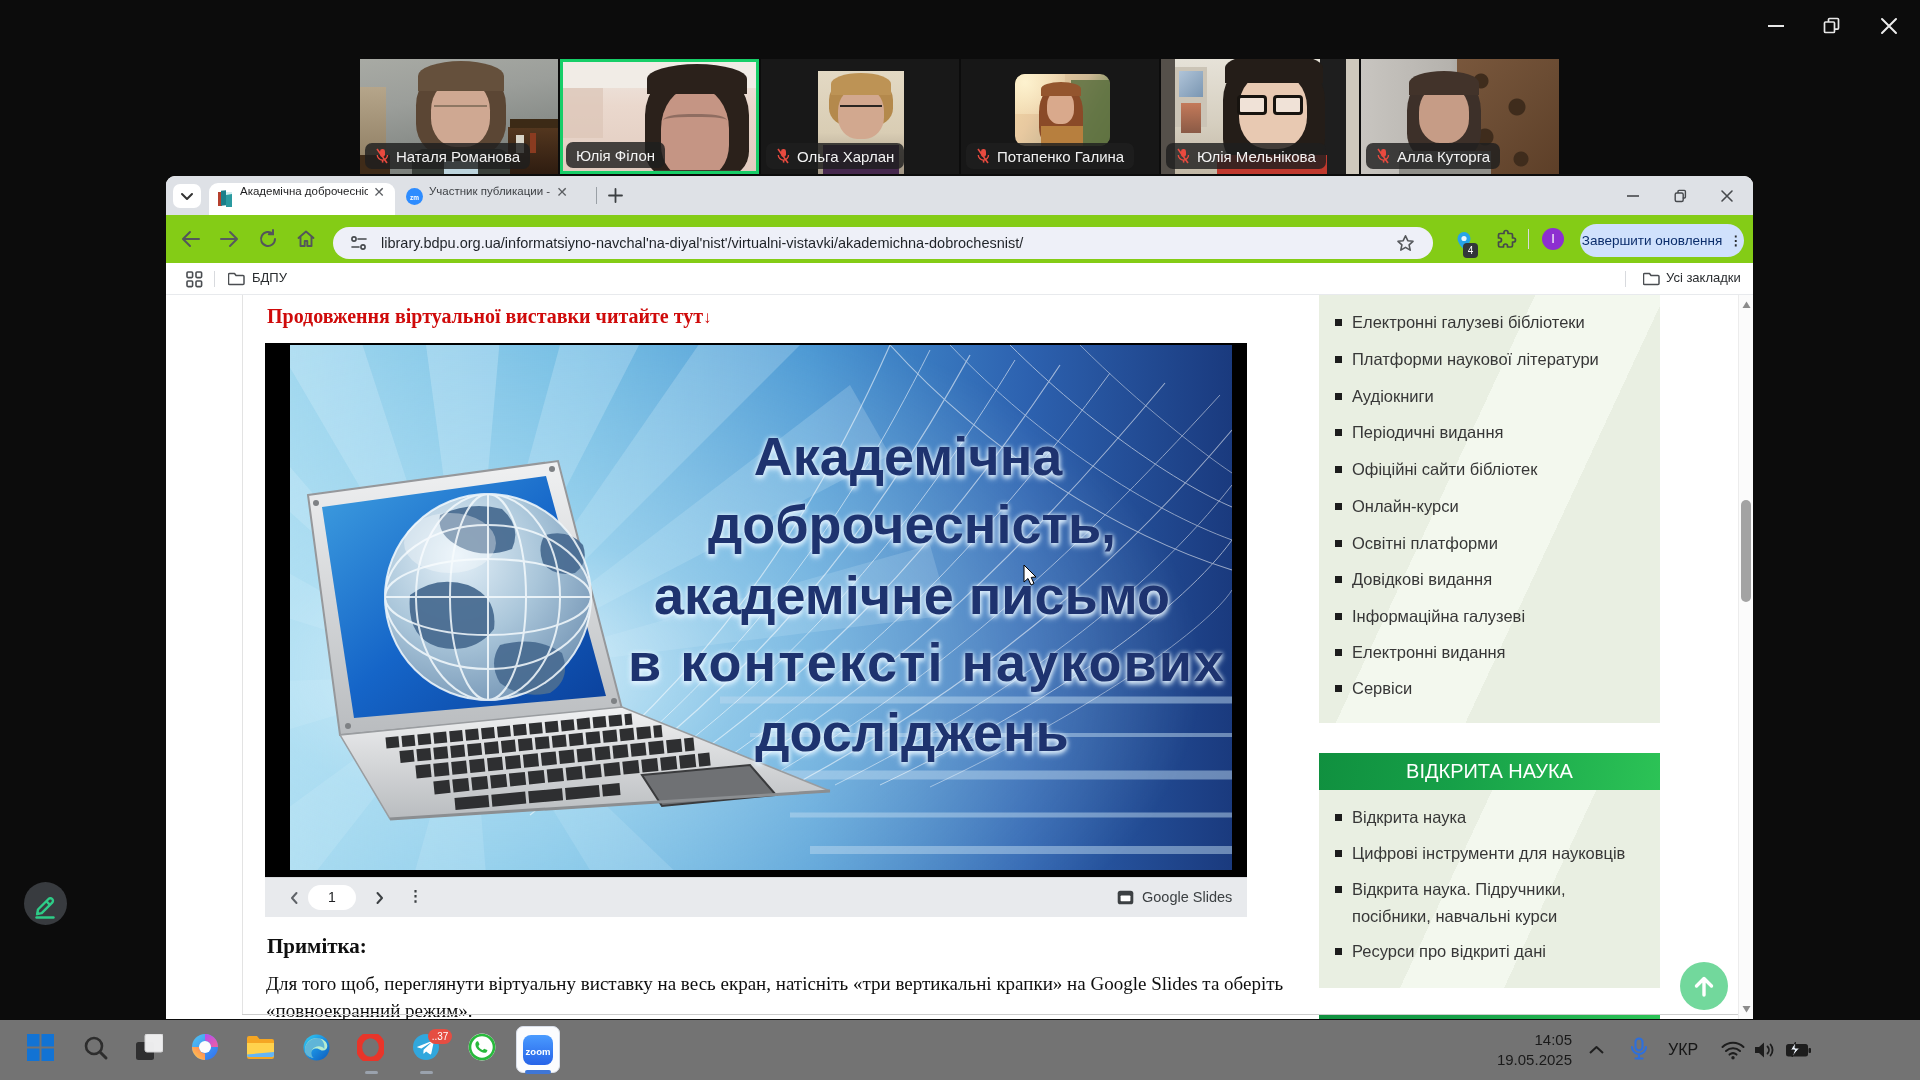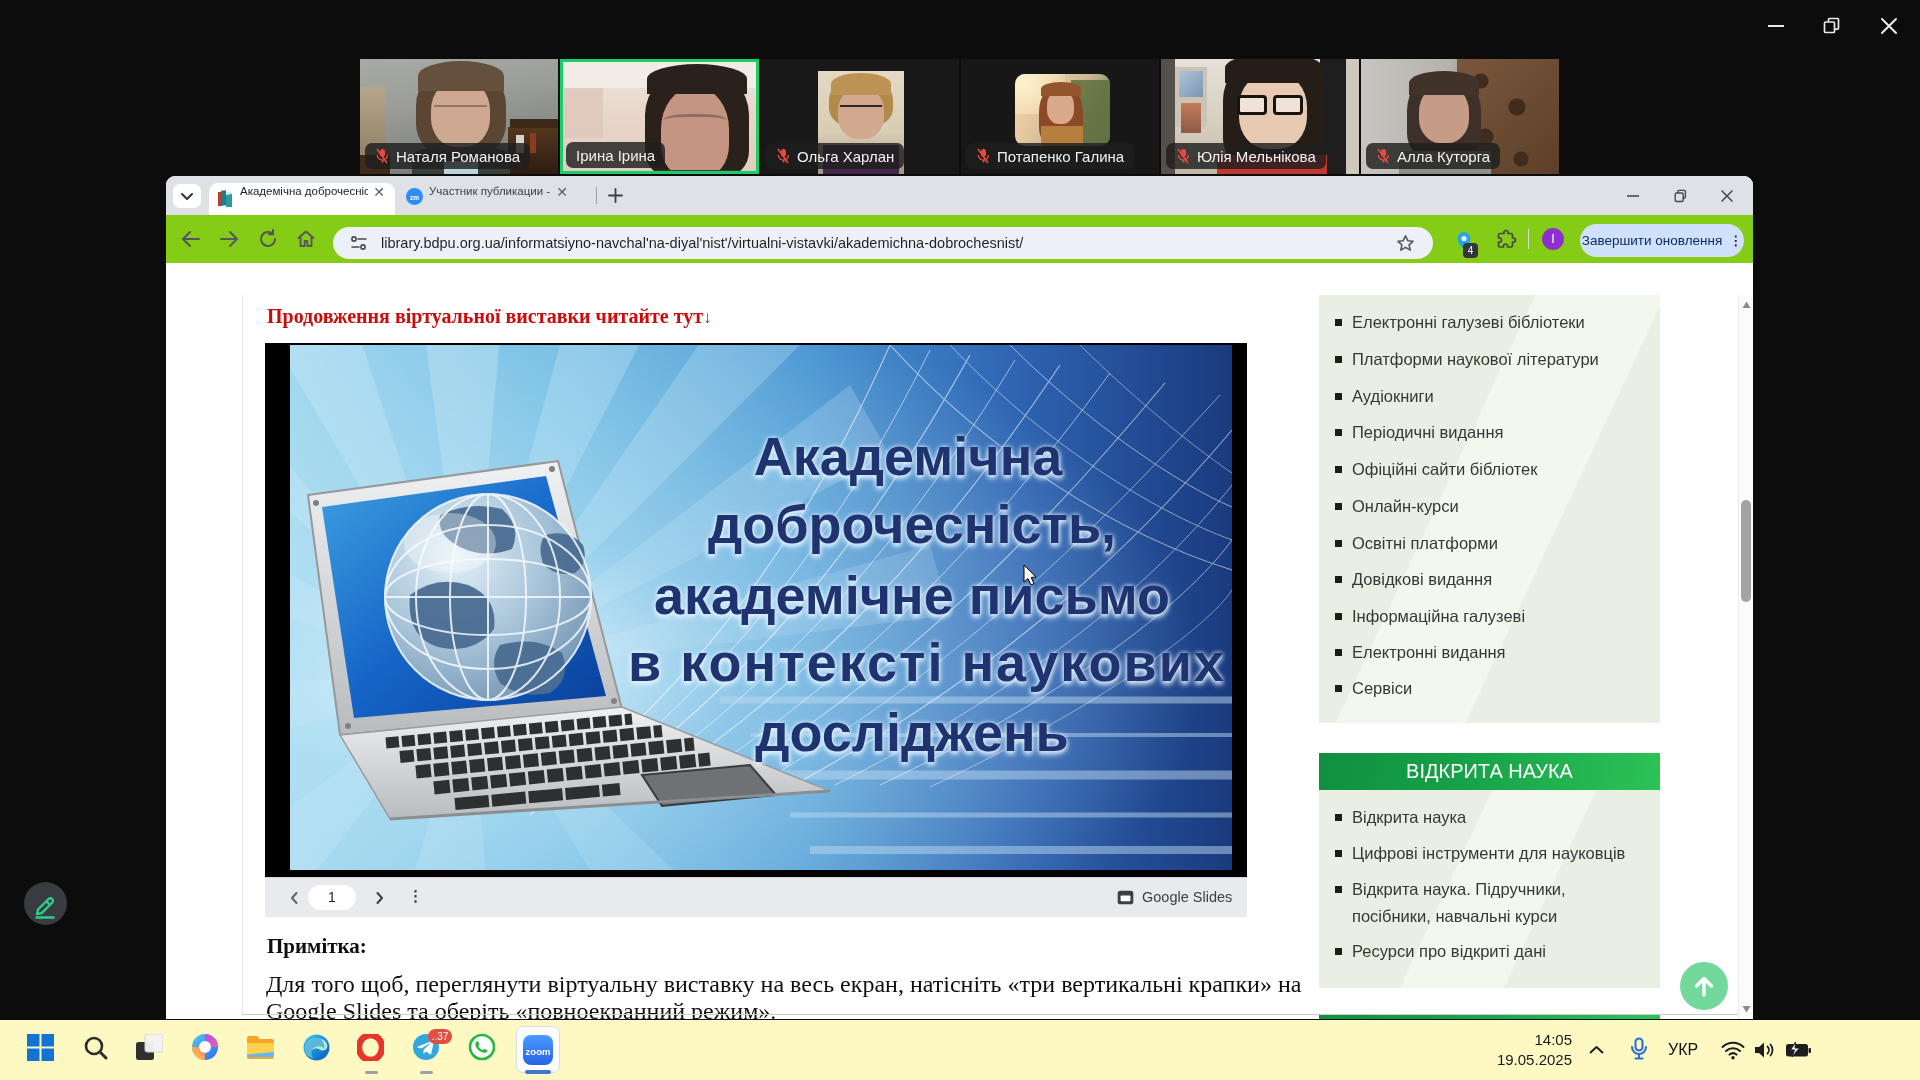--- a/index.html
+++ b/index.html
@@ -23,34 +23,34 @@
 .tabx{position:absolute;top:9px;width:16px;height:16px;color:#5a5d61;font-size:14px;line-height:15px;text-align:center}
 #urlpill{position:absolute;left:167px;top:12px;width:1100px;height:32px;border-radius:16px;background:#eef0f8}
 #updbtn{position:absolute;left:1414px;top:9px;width:164px;height:33px;border-radius:17px;background:#d0e1fc;
 color:#0b2d6b;font-size:13.5px;display:flex;align-items:center;justify-content:center;white-space:nowrap}
 
 #redhead{position:absolute;left:101px;top:10px;font-family:"Liberation Serif",serif;font-weight:bold;
 font-size:20px;color:#cf0a0a}
 #embed{position:absolute;left:99px;top:48px;width:982px;height:534px;background:#000}
 #gsbar{position:absolute;left:99px;top:582px;width:982px;height:40px;background:#e8eaed;border-top:1px solid #d8dadd}
 #note{position:absolute;left:101px;top:639px;font-family:"Liberation Serif",serif;font-size:21px;color:#0f0f0f;font-weight:bold}
-#para{position:absolute;left:100px;top:676px;width:1042px;font-family:"Liberation Serif",serif;font-size:24px;
+#para{position:absolute;left:100px;top:676px;width:1042px;font-family:"Liberation Serif",serif;font-size:19px;
 color:#0f0f0f;line-height:26.5px}
 
 .sidepanel{position:absolute;left:1153px;width:341px;background:linear-gradient(115deg,#e9efe2 0%,#e9efe2 40%,#f3f8ee 40%,#f3f8ee 64%,#e9efe2 64%)}
 .si{position:absolute;left:1186px;font-size:16.5px;color:#373737;white-space:nowrap}
 .sb{position:absolute;left:1169px;width:7px;height:7px;background:#1c1c1c}
 .greenhead{position:absolute;left:1153px;width:341px;height:37px;background:linear-gradient(100deg,#10903f 0%,#16a048 40%,#2cc356 100%);
 color:#fff;font-size:20px;display:flex;align-items:center;justify-content:center}
 #uparrowbtn{position:absolute;left:1514px;top:667px;width:48px;height:48px;border-radius:50%;background:#72d89c}
 
 #sbar{position:absolute;left:1572px;top:0;width:15px;height:724px;background:#fbfbfb;border-left:1px solid #ececec}
 #sthumb{position:absolute;left:2px;top:205px;width:10px;height:102px;background:#a3a3a3;border-radius:5px}
 
-#taskbar{position:absolute;left:0;top:1020px;width:1920px;height:60px;background:#fef9c3}
+#taskbar{position:absolute;left:0;top:1020px;width:1920px;height:60px;background:#737373}
 .tbi{position:absolute}
 #tray{position:absolute;right:28px;top:1030px;color:#1a1a1a;font-size:15px;text-align:right;line-height:20px}
 .hairline{position:absolute;background:#cdcdcd}
 </style></head>
 <body>
 <div id="stage">
 
   <div id="tiles">
 
     <div class="tile" style="left:360px;background:linear-gradient(170deg,#a8aaa4 0%,#9b9e9a 35%,#8b8f8b 60%,#70746f 100%)">
@@ -77,21 +77,21 @@
     </div>
 
     <div class="tile" style="left:560px;width:199px;background:linear-gradient(180deg,#efe8e2 0%,#ead8cd 40%,#e2ccc0 100%);border:3px solid #17ce68">
       <div class="abs" style="left:0;top:0;width:199px;height:26px;background:#f1ece6"></div>
       <div class="abs" style="left:0;top:26px;width:40px;height:50px;background:#dcc4b6;opacity:.7"></div>
       <div class="abs" style="left:82px;top:8px;width:104px;height:107px;background:#2b211b;border-radius:42% 42% 24% 24%"></div>
       <div class="abs" style="left:98px;top:26px;width:68px;height:89px;background:#c59584;border-radius:46% 46% 36% 36%"></div>
       <div class="abs" style="left:84px;top:2px;width:100px;height:30px;background:#2b211b;border-radius:50% 50% 0 0"></div>
       <div class="abs" style="left:100px;top:52px;width:64px;height:16px;border-top:3px solid #5a4640;opacity:.5;border-radius:40%"></div>
       <div class="abs" style="left:92px;top:108px;width:84px;height:7px;background:#43352e"></div>
-      <div class="nameplate" style="left:3px;bottom:3px">Ірина Ірина</div>
+      <div class="nameplate" style="left:3px;bottom:3px">Юлія Філон</div>
     </div>
 
     <div class="tile" style="left:761px;background:#181818">
       <div class="abs" style="left:57px;top:12px;width:86px;height:103px;background:linear-gradient(180deg,#e3d9c4 0%,#d9cdb4 60%,#a09483 100%)"></div>
       <div class="abs" style="left:68px;top:16px;width:64px;height:52px;background:#b4894c;border-radius:48% 48% 36% 36%"></div>
       <div class="abs" style="left:77px;top:28px;width:46px;height:52px;background:#d2a88f;border-radius:46% 46% 42% 42%"></div>
       <div class="abs" style="left:70px;top:14px;width:60px;height:22px;background:#bd9355;border-radius:50% 50% 0 0"></div>
       <div class="abs" style="left:79px;top:46px;width:42px;height:10px;border-top:2.4px solid #2a2622"></div>
       <div class="abs" style="left:62px;top:86px;width:76px;height:29px;background:#46284e"></div>
       <div class="nameplate"><svg class="mic" width="14" height="16" viewBox="0 0 14 16">
@@ -246,20 +246,40 @@
 
       <svg class="abs" style="left:1330px;top:14px" width="21" height="21" viewBox="0 0 21 21">
           <path d="M8 3.5a2 2 0 0 1 4 0v1h3a1.5 1.5 0 0 1 1.5 1.5v3h1a2 2 0 0 1 0 4h-1v3.5A1.5 1.5 0 0 1 15 18h-3.5v-1a2 2 0 0 0-4 0v1H4a1.5 1.5 0 0 1-1.5-1.5V13h1a2 2 0 0 0 0-4h-1V6A1.5 1.5 0 0 1 4 4.5h4z" fill="none" stroke="#45484c" stroke-width="1.7" stroke-linejoin="round"></path>
         </svg>
       <div class="abs" style="left:1362px;top:14px;width:1px;height:20px;background:#d8dade"></div>
 
       <div class="abs" style="left:1376px;top:13px;width:22px;height:22px;border-radius:50%;background:#8d2fd0;color:#fff;font-size:13px;text-align:center;line-height:22px">I</div>
       <div id="updbtn">Завершити оновлення<span style="font-weight:bold;margin-left:7px;color:#262a2e;letter-spacing:0;font-size:13px">⋮</span></div>
     </div>
 
+    <div id="bookbar">
+      <svg class="abs" style="left:20px;top:8px" width="17" height="17" viewBox="0 0 17 17">
+          <g fill="none" stroke="#4a4d51" stroke-width="1.6">
+            <rect x="1" y="1" width="5.6" height="5.6" rx="1"></rect>
+            <rect x="10" y="1" width="5.6" height="5.6" rx="1"></rect>
+            <rect x="1" y="10" width="5.6" height="5.6" rx="1"></rect>
+            <rect x="10" y="10" width="5.6" height="5.6" rx="1"></rect>
+          </g>
+        </svg>
+      <div class="abs" style="left:48px;top:8px;width:1px;height:16px;background:#d8dade"></div>
+      <svg class="abs" style="left:62px;top:8px" width="17" height="15" viewBox="0 0 17 15">
+          <path d="M1.5 2.5h5l1.5 2h7a1 1 0 0 1 1 1v7a1 1 0 0 1-1 1H1.5a1 1 0 0 1-1-1v-9a1 1 0 0 1 1-1z" fill="none" stroke="#4a4d51" stroke-width="1.5" stroke-linejoin="round"></path>
+        </svg>
+      <div class="abs" style="left:86px;top:7px;font-size:13px;color:#292c2f">БДПУ</div>
+      <div class="abs" style="left:1459px;top:8px;width:1px;height:16px;background:#d8dade"></div>
+      <svg class="abs" style="left:1477px;top:8px" width="17" height="15" viewBox="0 0 17 15">
+          <path d="M1.5 2.5h5l1.5 2h7a1 1 0 0 1 1 1v7a1 1 0 0 1-1 1H1.5a1 1 0 0 1-1-1v-9a1 1 0 0 1 1-1z" fill="none" stroke="#4a4d51" stroke-width="1.5" stroke-linejoin="round"></path>
+        </svg>
+      <div class="abs" style="left:1500px;top:7px;font-size:13px;color:#292c2f">Усі закладки</div>
+    </div>
 
     <div id="content">
       <div class="abs" style="left:76px;top:0;width:1px;height:719px;background:#e3e3e3"></div>
       <div id="embed"><svg id="slidesvg" width="982" height="534" viewBox="0 0 982 534">
         <defs>
           <linearGradient id="sbg" x1="0" y1="0" x2="1" y2="0">
             <stop offset="0" stop-color="#9dd6ee"></stop>
                 <stop offset="0.3" stop-color="#6cb9e2"></stop>
             <stop offset="0.55" stop-color="#4795d2"></stop>
                 <stop offset="0.78" stop-color="#2d62b0"></stop>

